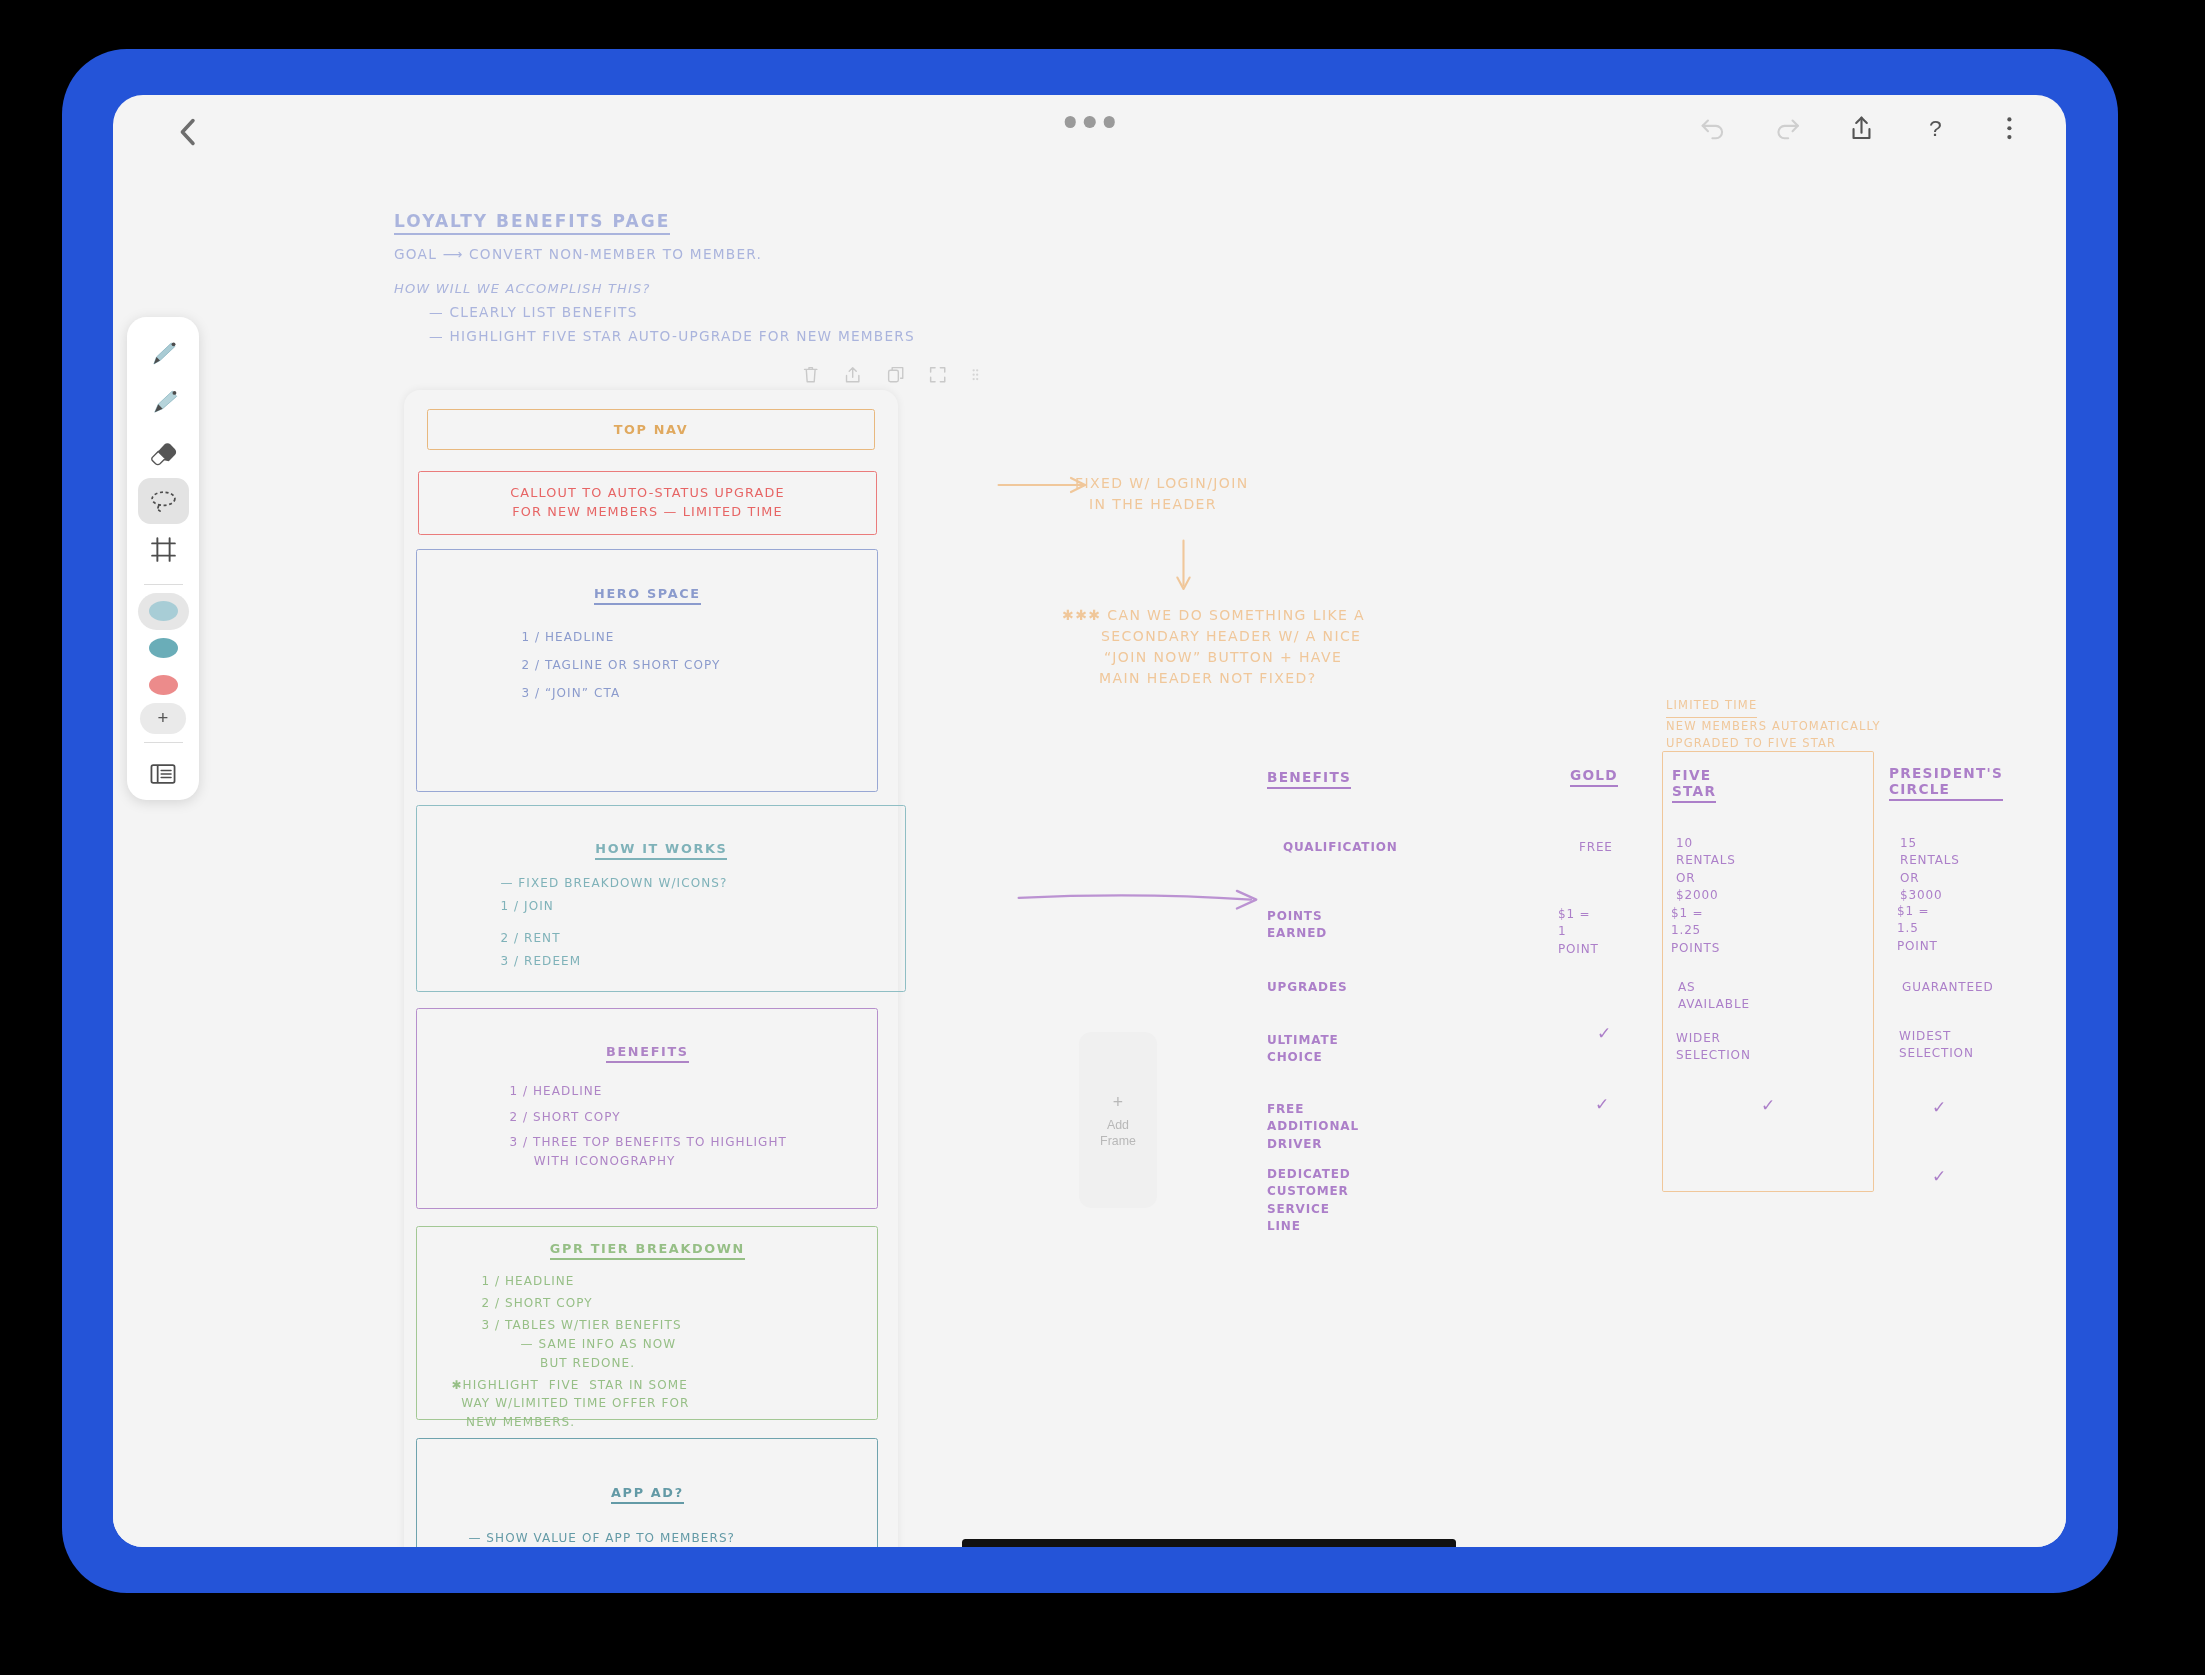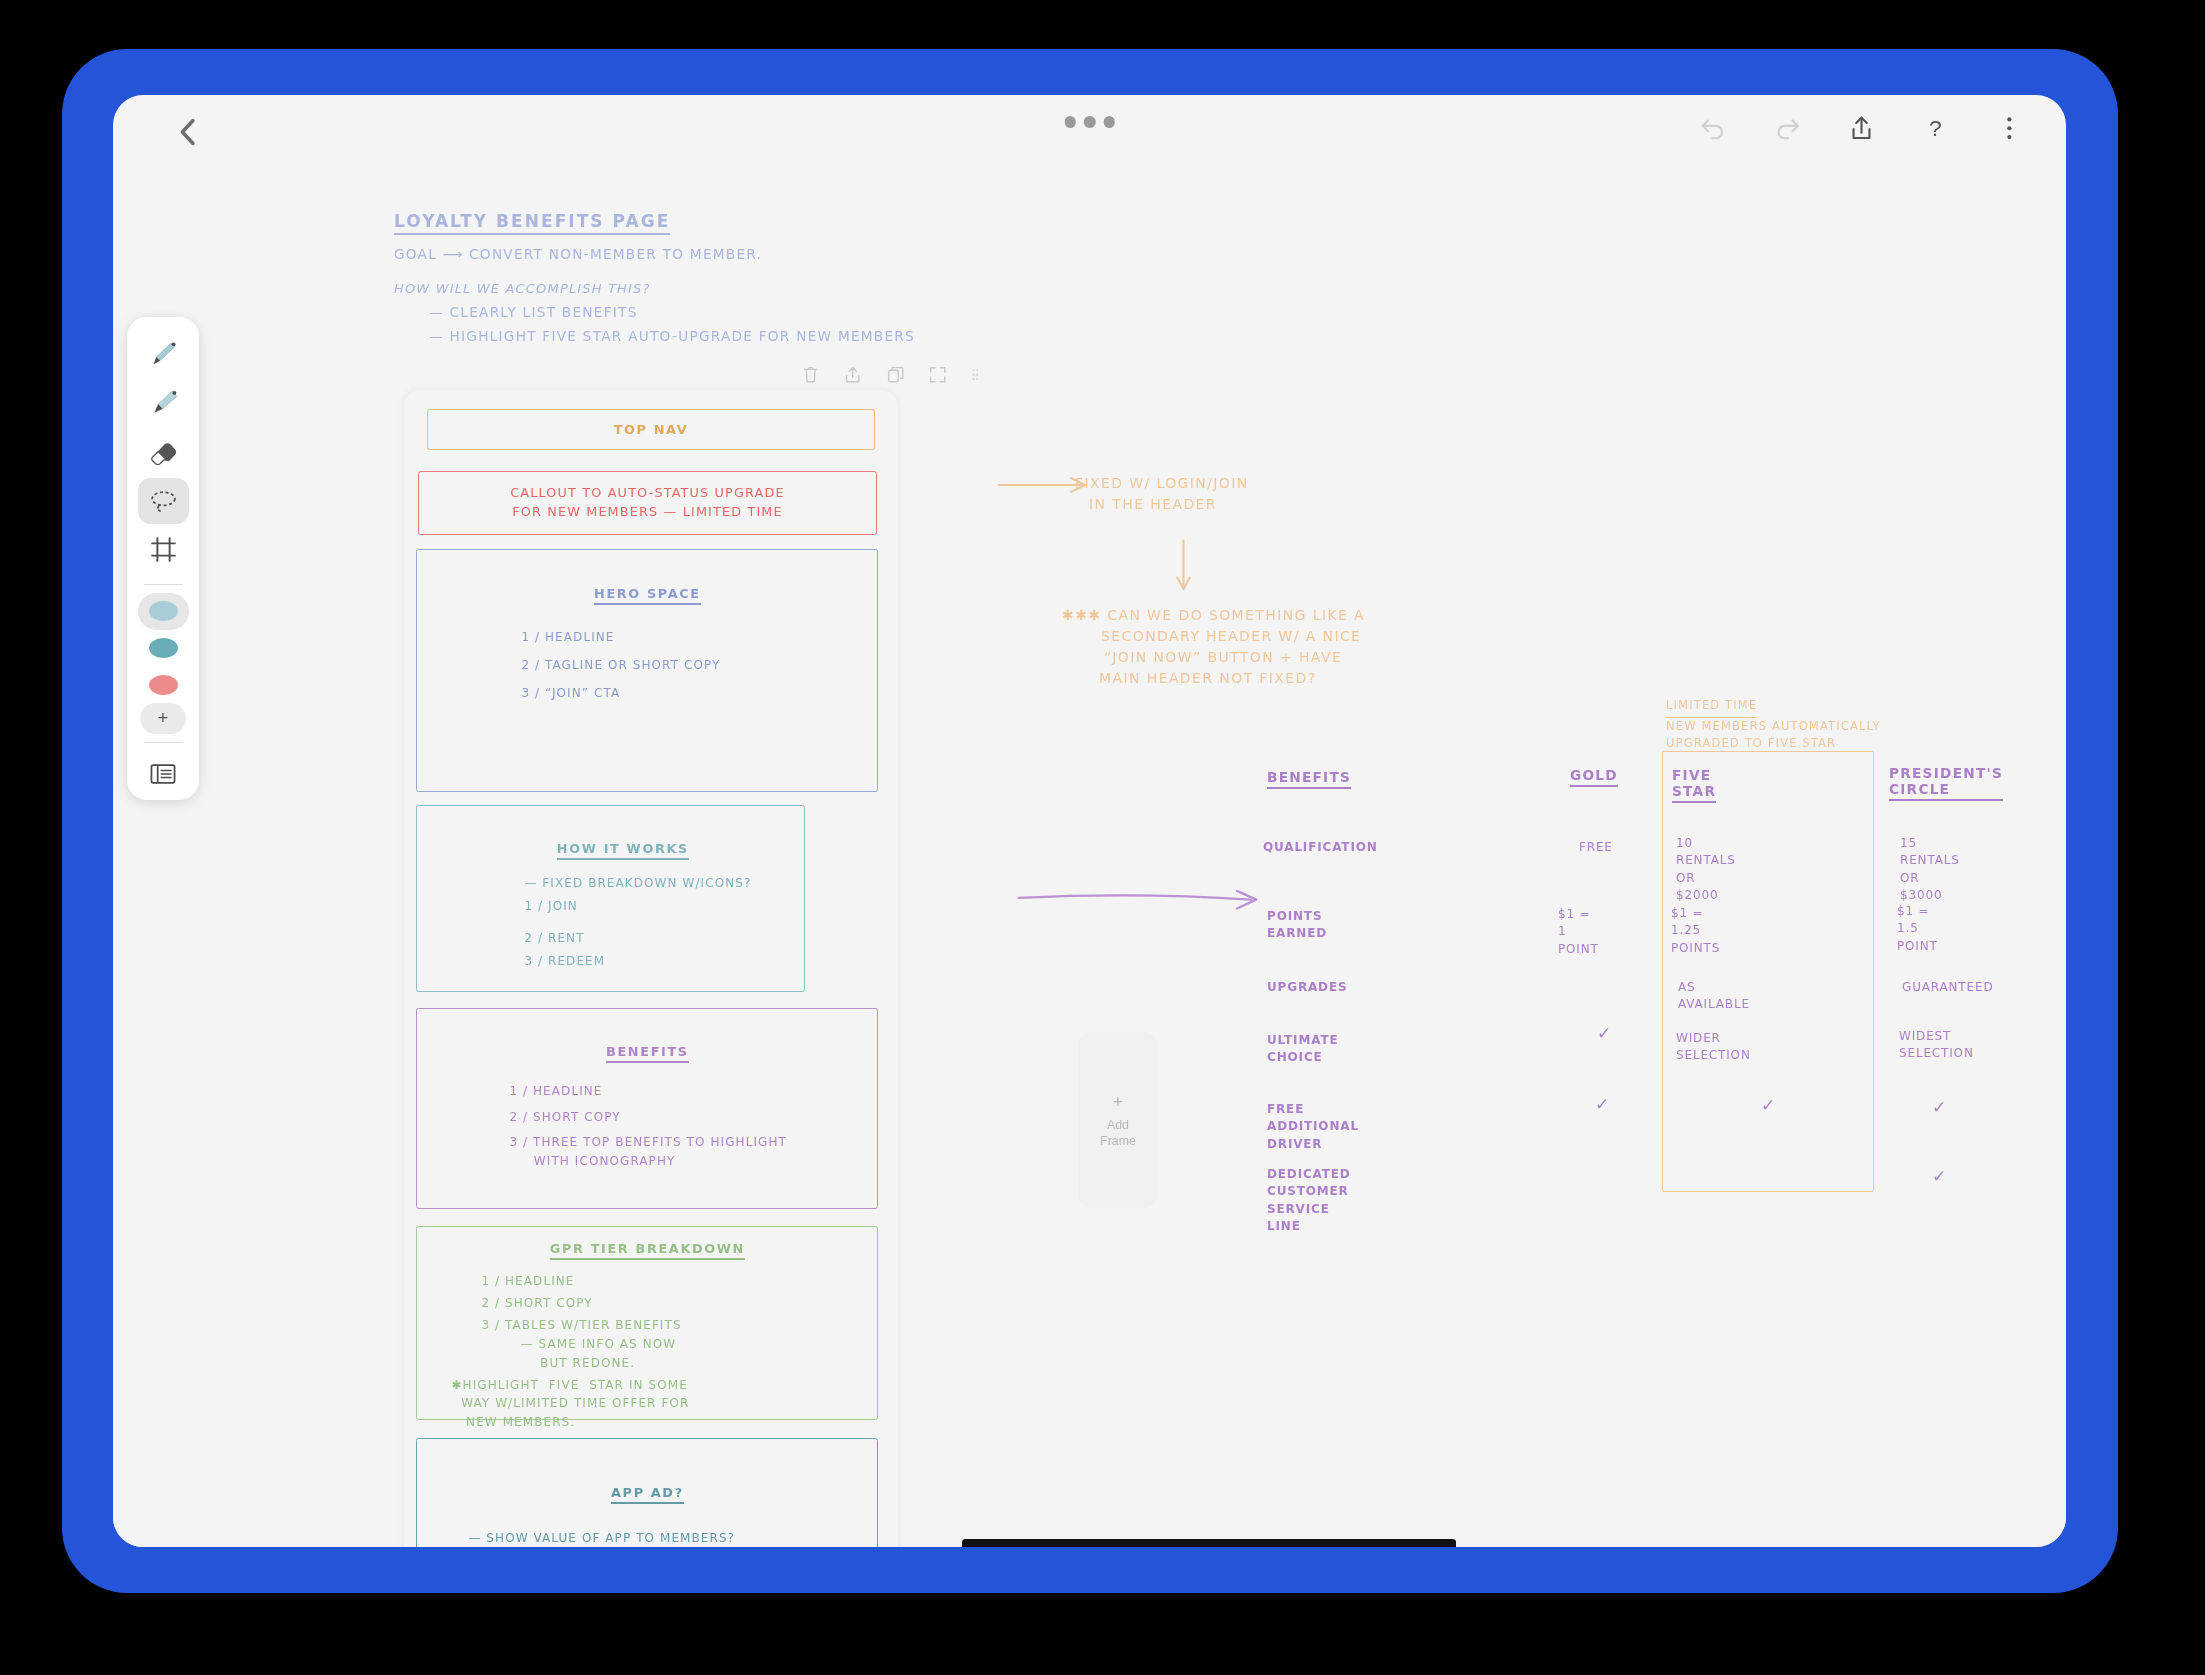--- a/index.html
+++ b/index.html
@@ -210,21 +210,21 @@
 
         <div class="wbox hw" style="left:12.4px; top:159px; width:462px; height:243px; border-color:#98a7d4; color:#8b9bcd;">
           <div class="wtitle" style="margin-top:36px;"><span class="u">HERO SPACE</span></div>
           <div style="margin-top:23px; padding-left:104px;">
             <div class="wline">1 / HEADLINE</div>
             <div class="wline" style="margin-top:9.7px;">2 / TAGLINE OR SHORT  COPY</div>
             <div class="wline" style="margin-top:9.7px;">3 / “JOIN” CTA</div>
           </div>
         </div>
 
-        <div class="wbox hw" style="left:12.4px; top:415px; width:389px; height:187px; border-color:#8fbec4; color:#7fb2b9;padding-left:24px;">
+        <div class="wbox hw" style="left:12.4px; top:415px; width:490px; height:187px; border-color:#8fbec4; color:#7fb2b9;">
           <div class="wtitle" style="margin-top:35px;"><span class="u">HOW IT WORKS</span></div>
           <div style="margin-top:14px; padding-left:83px;">
             <div class="wline">— FIXED BREAKDOWN W/ICONS?</div>
             <div class="wline" style="margin-top:4.4px;">1 / JOIN</div>
             <div class="wline" style="margin-top:14px;">2 / RENT</div>
             <div class="wline" style="margin-top:4.4px;">3 / REDEEM</div>
           </div>
         </div>
 
         <div class="wbox hw" style="left:12.4px; top:618px; width:462px; height:201px; border-color:#b68fcc; color:#ae84c6;">
@@ -309,21 +309,21 @@
         <div class="col-head" style="left:531px; top:104px;">
           <span class="u">GOLD</span>
         </div>
         <div class="col-head" style="left:633px; top:104px;">
           <span class="u">FIVE STAR</span>
         </div>
         <div class="col-head" style="left:850px; top:102px;">
           <span class="u">PRESIDENT'S CIRCLE</span>
         </div>
 
-        <div class="rowlab" style="left:224px; top:176px;">QUALIFICATION</div>
+        <div class="rowlab" style="left:244px; top:176px;">QUALIFICATION</div>
         <div class="cell" style="left:540px; top:176px;">FREE</div>
         <div class="cell" style="left:637px; top:172px; white-space:pre-line;">10 RENTALS
 OR $2000</div>
         <div class="cell" style="left:861px; top:172px; white-space:pre-line;">15 RENTALS
 OR $3000</div>
 
         <div class="rowlab" style="left:228px; top:245px;">POINTS EARNED</div>
         <div class="cell" style="left:519px; top:243px;">$1 = 1 POINT</div>
         <div class="cell" style="left:632px; top:242px;">$1 = 1.25 POINTS</div>
         <div class="cell" style="left:858px; top:240px;">$1 = 1.5 POINT</div>

